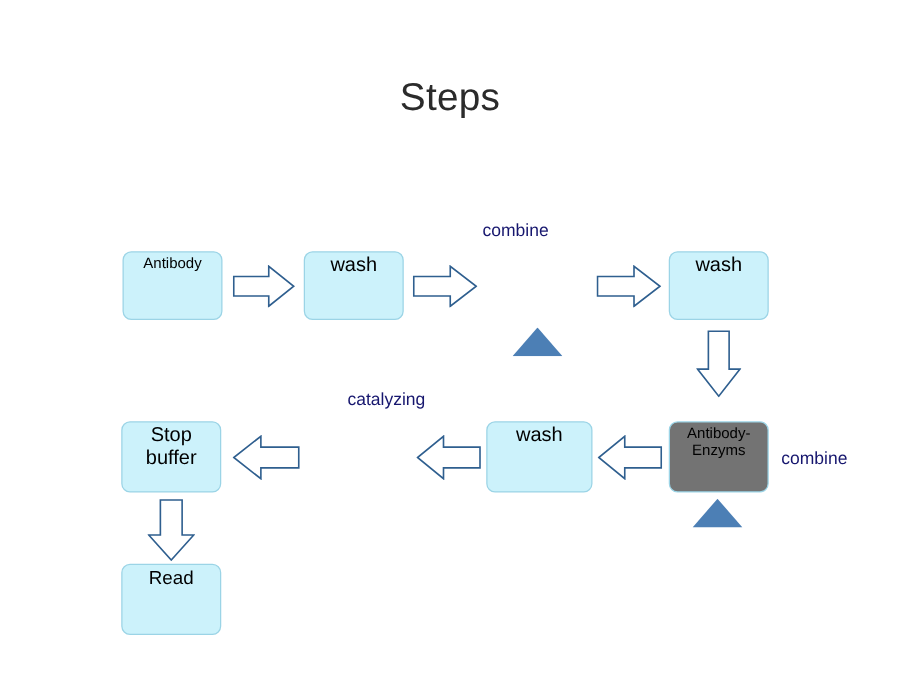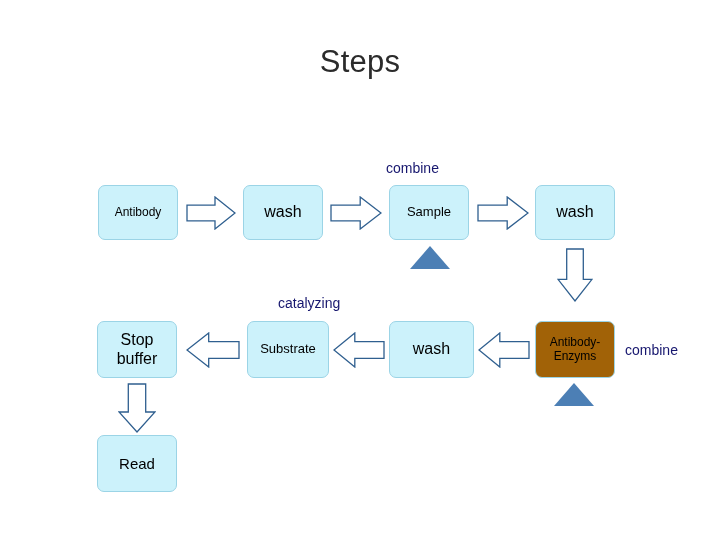--- a/index.html
+++ b/index.html
@@ -9,21 +9,21 @@
   body {
     width: 720px;
     height: 540px;
     background: #ffffff;
     font-family: "Liberation Sans", sans-serif;
     overflow: hidden;
     position: relative;
   }
   #stage {
     position: absolute;
-    left: 0; top: 0;
+    left: 0; top: 16px;
     width: 720px;
     height: 515px;
   }
   .title {
     position: absolute;
     left: 0;
     top: 44px;
     width: 720px;
     text-align: center;
     font-size: 31px;
@@ -32,21 +32,21 @@
     font-weight: normal;
     letter-spacing: 0.2px;
   }
   .node {
     position: absolute;
     background: #ccf2fb;
     border: 1px solid #9bd4e6;
     border-radius: 7px;
     box-sizing: border-box;
     display: flex;
-    align-items: center;
+    align-items: flex-start;
     justify-content: center;
     text-align: center;
     color: #000000;
     line-height: 1.15;
     padding: 2px 4px;
   }
   .label-free {
     position: absolute;
     color: #16166e;
     font-weight: normal;
@@ -94,35 +94,29 @@
       </svg></div>
     <div class="tri" style="left: 554px; top: 383px; width: 40px; height: 23px;"><svg width="40" height="23" viewBox="0 0 40 23">
         <polygon points="20,0 40,23 0,23" fill="#4c7fb5"></polygon>
       </svg></div>
     <div class="node" style="left: 98px; top: 185px; width: 80px; height: 55px; font-size: 12px; background: rgb(204, 242, 251); border-color: rgb(155, 212, 230);">
       <span style="white-space: pre-line;">Antibody</span>
     </div>
     <div class="node" style="left: 243px; top: 185px; width: 80px; height: 55px; font-size: 16px; background: rgb(204, 242, 251); border-color: rgb(155, 212, 230);">
       <span style="white-space: pre-line;">wash</span>
     </div>
-    <div class="node" style="left: 389px; top: 185px; width: 80px; height: 55px; font-size: 13px; background: rgb(204, 242, 251); border-color: rgb(155, 212, 230);">
-      <span style="white-space: pre-line;">Sample</span>
-    </div>
     <div class="node" style="left: 535px; top: 185px; width: 80px; height: 55px; font-size: 16px; background: rgb(204, 242, 251); border-color: rgb(155, 212, 230);">
       <span style="white-space: pre-line;">wash</span>
     </div>
-    <div class="node" style="left: 535px; top: 321px; width: 80px; height: 57px; font-size: 12px; background: #a16207; border-color: rgb(155, 212, 230);">
+    <div class="node" style="left: 535px; top: 321px; width: 80px; height: 57px; font-size: 12px; background: #737373; border-color: rgb(155, 212, 230);">
       <span style="white-space: pre-line;">Antibody-
 Enzyms</span>
     </div>
     <div class="node" style="left: 389px; top: 321px; width: 85px; height: 57px; font-size: 16px; background: rgb(204, 242, 251); border-color: rgb(155, 212, 230);">
       <span style="white-space: pre-line;">wash</span>
-    </div>
-    <div class="node" style="left: 247px; top: 321px; width: 82px; height: 57px; font-size: 13px; background: rgb(204, 242, 251); border-color: rgb(155, 212, 230);">
-      <span style="white-space: pre-line;">Substrate</span>
     </div>
     <div class="node" style="left: 97px; top: 435px; width: 80px; height: 57px; font-size: 15px; background: rgb(204, 242, 251); border-color: rgb(155, 212, 230);">
       <span style="white-space: pre-line;">Read</span>
     </div>
     <div class="node" style="left: 97px; top: 321px; width: 80px; height: 57px; font-size: 16px; background: rgb(204, 242, 251); border-color: rgb(155, 212, 230);">
       <span style="white-space: pre-line;">Stop
 buffer</span>
     </div>
     <div class="label-free" style="left: 386px; top: 160px; color: rgb(22, 22, 110);">combine</div>
     <div class="label-free" style="left: 236px; top: 295px; color: rgb(22, 22, 110); margin-left: 42px;">catalyzing</div>

